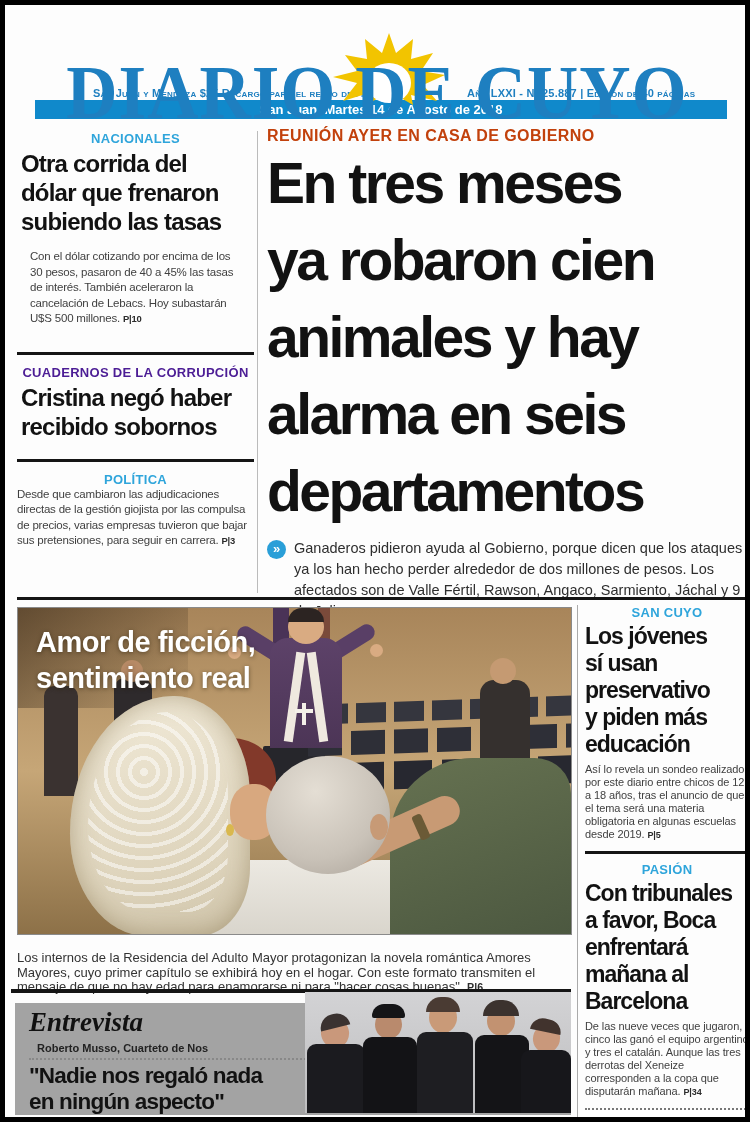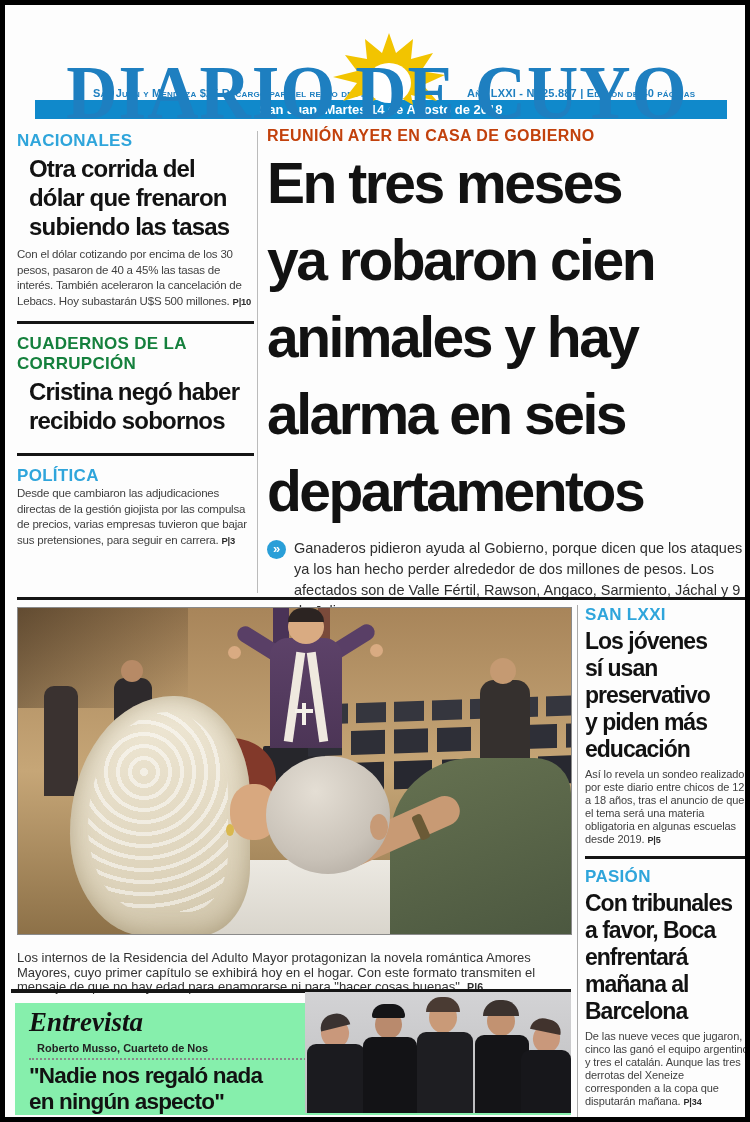--- a/index.html
+++ b/index.html
@@ -13,30 +13,30 @@
         transform:scaleY(1.08);transform-origin:top;}
   .sun{position:absolute;left:328px;top:26px;z-index:1;}
   .price-line{position:absolute;left:88px;top:82px;font-size:11px;color:#1e7fc0;
         font-variant:small-caps;font-weight:bold;letter-spacing:.2px;}
   .edition-line{position:absolute;left:462px;top:82px;font-size:11px;color:#1e7fc0;
         font-variant:small-caps;font-weight:bold;letter-spacing:.2px;}
   .date-bar{position:absolute;left:30px;top:95px;width:692px;height:19px;
         background:#1089cb;color:#fff;font-size:13px;font-weight:bold;
         text-align:center;line-height:19px;}
   
-  .kicker{font-size:17px;font-weight:bold;letter-spacing:.3px;color:#2fa5db;}
-  .kicker.dark{color:#15803d;}
+  .kicker{font-size:13px;font-weight:bold;letter-spacing:.3px;color:#2fa5db;text-align:center;}
+  .kicker.dark{color:#4c1d95;}
   .hl{font-weight:bold;color:#121212;white-space:pre-line;}
   .body-txt{color:#3f3f3f;}
   .pg{font-weight:bold;font-size:.82em;color:#2c2c2c;}
   
   .left-col{position:absolute;left:12px;top:122px;width:237px;}
   .left-col .story{padding:4px 0 10px;}
   .left-col .rule{height:3px;background:#151515;margin:2px 0 6px;}
-  .left-col .hl{font-size:24px;line-height:29px;letter-spacing:-.8px;margin:3px 12px 6px;}
+  .left-col .hl{font-size:24px;line-height:29px;letter-spacing:-.8px;margin:3px 4px 6px;}
   .left-col .body-txt{font-size:11.5px;line-height:15.5px;letter-spacing:-.2px;}
   
   .lead{position:absolute;left:262px;top:122px;width:482px;}
   .lead .kicker-main{font-size:16px;font-weight:bold;color:#c2410c;letter-spacing:.4px;}
   .lead .hl{font-size:57px;line-height:77px;letter-spacing:-2.5px;margin-top:0px;}
   .deck{display:flex;gap:8px;margin-top:8px;align-items:flex-start;}
   .deck-icon{flex:0 0 auto;width:19px;height:19px;border-radius:50%;background:#2a9fd8;
         color:#fff;font-size:13px;font-weight:bold;text-align:center;line-height:18px;margin-top:2px;}
   .deck-txt{font-size:14.5px;line-height:21px;color:#2e2e2e;width:452px;}
   .rule-full{position:absolute;left:12px;top:592px;width:730px;height:3px;background:#151515;}
@@ -51,21 +51,21 @@
   .rule-left{position:absolute;left:6px;top:984px;width:560px;height:4px;background:#151515;}
   
   .v-rule-main{position:absolute;left:252px;top:126px;width:1px;height:462px;background:#bbb;}
   .v-rule-side{position:absolute;left:572px;top:600px;width:1px;height:512px;background:#aaa;}
   .sidebar{position:absolute;left:580px;top:600px;width:164px;}
   .sidebar .hl{font-size:23px;line-height:27px;letter-spacing:-1px;margin:3px 0 5px;}
   .sidebar .body-txt{font-size:11px;line-height:13px;letter-spacing:-.1px;}
   .sidebar .rule{height:3px;background:#151515;margin:9px 0 8px;}
   .sidebar .rule.dotted{height:0;background:none;border-top:2px dotted #777;}
   
-  .interview{position:absolute;left:10px;top:998px;width:556px;height:112px;background:#86efac;}
+  .interview{position:absolute;left:10px;top:998px;width:556px;height:112px;background:#a3a3a3;}
   .interview-text{position:absolute;left:14px;top:4px;width:280px;}
   .iv-label{font-family:"Liberation Serif",serif;font-style:italic;font-weight:bold;
         font-size:27px;color:#111;display:inline-block;}
   .iv-byline{font-size:11px;font-weight:bold;color:#222;display:inline-block;margin-left:8px;}
   .iv-head-row{border-bottom:2px dotted #888;padding-bottom:2px;}
   .iv-hl{font-size:22.5px;line-height:26px;letter-spacing:-.8px;font-weight:bold;
         color:#121212;white-space:pre-line;margin:3px 0 4px;}
   .iv-body{font-size:10.8px;line-height:13px;color:#3f3f3f;}
   .band-photo{position:absolute;left:290px;top:-11px;width:266px;height:121px;overflow:hidden;
         background:linear-gradient(180deg,#d3d3d5 0%,#bdbdbf 100%);}
@@ -85,21 +85,21 @@
   <div class="price-line">San Juan y Mendoza $25 Recargo para el resto del país $0.20</div>
   <div class="edition-line">Año LXXI - Nº 25.887 | Edición de 40 páginas</div>
   <div class="date-bar">San Juan, Martes 14 de Agosto de 2018</div>
 
   <div class="left-col">
     <div class="story">
       <div class="kicker">NACIONALES</div>
       <div class="hl">Otra corrida del
 dólar que frenaron
 subiendo las tasas</div>
-      <p class="body-txt" style="margin:0"><span>Con el dólar cotizando por encima de los 30 pesos, pasaron de 40 a 45% las tasas de interés. También aceleraron la cancelación de Lebacs. Hoy subastarán U$S 500 millones.</span> <span class="pg">P|10</span></p>
+      <p class="body-txt" style="margin:13px"><span>Con el dólar cotizando por encima de los 30 pesos, pasaron de 40 a 45% las tasas de interés. También aceleraron la cancelación de Lebacs. Hoy subastarán U$S 500 millones.</span> <span class="pg">P|10</span></p>
     </div>
     <div class="rule"></div>
     <div class="story">
       <div class="kicker dark">CUADERNOS DE LA CORRUPCIÓN</div>
       <div class="hl">Cristina negó haber
 recibido sobornos</div>
     </div>
     <div class="rule"></div>
     <div class="story">
       <div class="kicker">POLÍTICA</div>
@@ -156,30 +156,32 @@
     <div class="ph" style="left:372px;top:150px;width:181px;height:176px;background:linear-gradient(160deg,#667251,#4c5840);border-radius:46% 20% 0 0;"></div>
     <div class="ph" style="left:318px;top:208px;width:128px;height:30px;background:#c89a74;border-radius:15px;transform:rotate(-24deg);"></div>
     <div class="ph" style="left:398px;top:206px;width:10px;height:26px;background:#6b5a36;transform:rotate(-24deg);border-radius:3px;"></div>
     <div class="ph" style="left:168px;top:130px;width:90px;height:78px;background:#82392a;border-radius:50% 50% 40% 50%;"></div>
     <div class="ph" style="left:52px;top:88px;width:180px;height:240px;background:linear-gradient(170deg,#f1ead8 0%,#ded4bc 70%,#cfc4aa 100%);border-radius:60% 44% 30% 45%;box-shadow:inset 0 0 26px rgba(120,100,60,.45);"></div>
     <div class="ph" style="left:70px;top:104px;width:140px;height:200px;background:repeating-radial-gradient(circle at 40% 30%,rgba(255,255,255,.5) 0 4px,rgba(0,0,0,0) 4px 12px);border-radius:60% 44% 30% 45%;"></div>
     <div class="ph" style="left:212px;top:176px;width:48px;height:56px;background:#d8a87f;border-radius:46%;"></div>
     <div class="ph" style="left:208px;top:216px;width:8px;height:12px;background:#d9b84e;border-radius:50%;"></div>
     <div class="ph" style="left:248px;top:148px;width:124px;height:118px;background:radial-gradient(circle at 40% 30%,#e4ded4 0%,#c9c2b8 60%,#aaa298 100%);border-radius:50%;"></div>
     <div class="ph" style="left:352px;top:206px;width:18px;height:26px;background:#c79a76;border-radius:50%;"></div>
+    <div class="overlay-title">Amor de ficción,
+sentimiento real</div>
   </div>
 
   <p class="caption"><span>Los internos de la Residencia del Adulto Mayor protagonizan la novela romántica Amores Mayores, cuyo primer capítulo se exhibirá hoy en el hogar. Con este formato transmiten el mensaje de que no hay edad para enamorarse ni para "hacer cosas buenas".</span> <span class="pg">P|6</span></p>
 
   <div class="rule-left"></div>
 
   <div class="v-rule-side"></div>
   <div class="sidebar">
     <div>
-      <div class="kicker">SAN LXXI</div>
+      <div class="kicker">SAN CUYO</div>
       <div class="hl">Los jóvenes
 sí usan
 preservativo
 y piden más
 educación</div>
       <p class="body-txt" style="margin:0"><span>Así lo revela un sondeo realizado por este diario entre chicos de 12 a 18 años, tras el anuncio de que el tema será una materia obligatoria en algunas escuelas desde 2019.</span> <span class="pg">P|5</span></p>
     </div>
     <div class="rule"></div>
     <div>
       <div class="kicker">PASIÓN</div>

